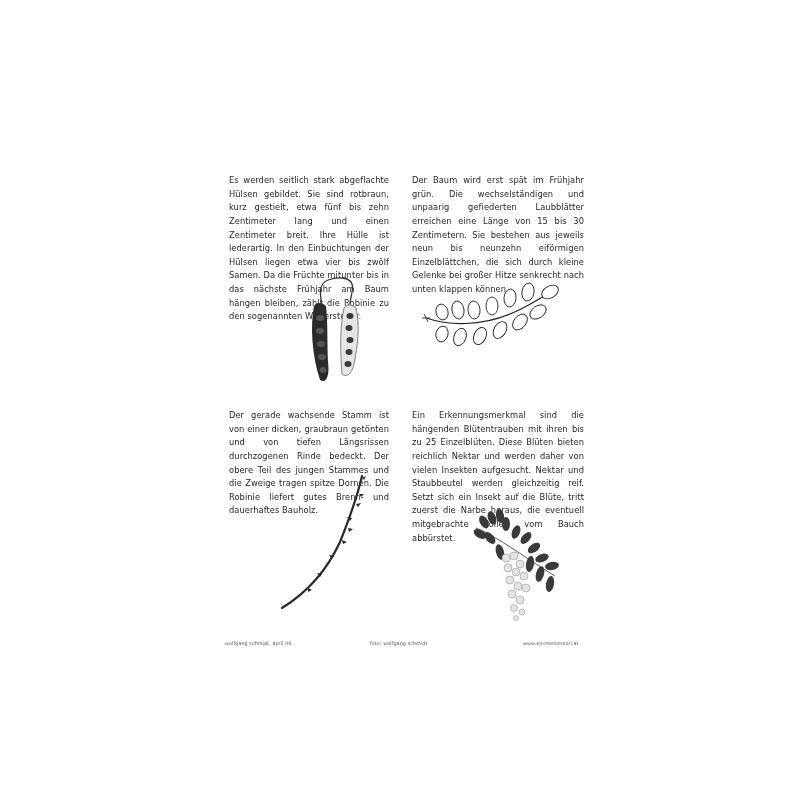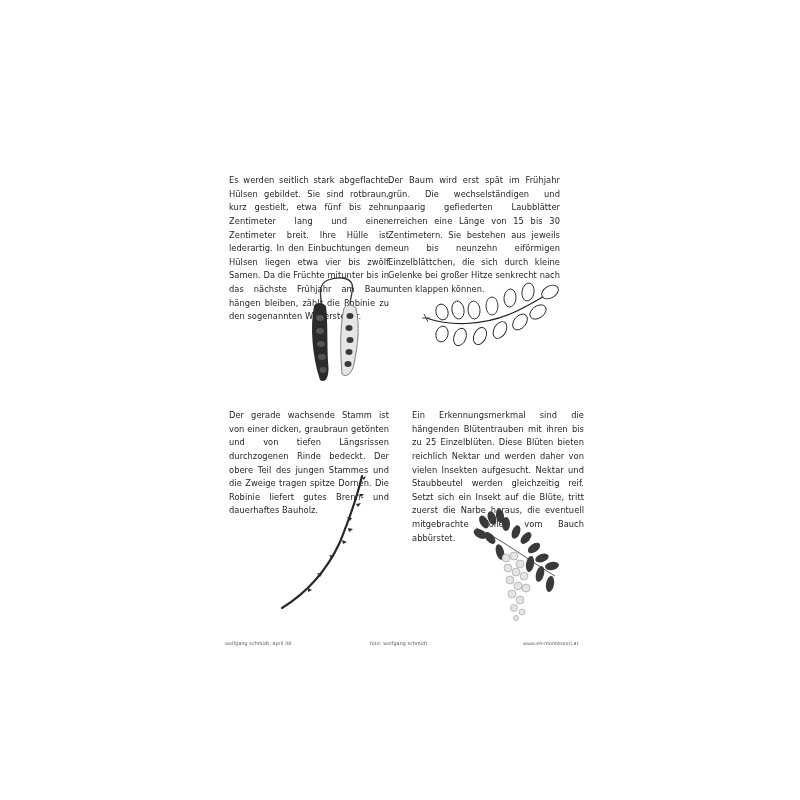--- a/index.html
+++ b/index.html
@@ -5,21 +5,21 @@
     html, body { margin: 0; padding: 0; background: #ffffff; }
     body { width: 800px; height: 800px; position: relative; overflow: hidden;
            font-family: "DejaVu Sans", sans-serif; color: #2a2a2a; }
     .page { position: absolute; left: 0; top: 0; width: 800px; height: 800px; background: #fff; }
     .textblock {
       position: absolute; font-size: 8.3px; line-height: 13.6px; text-align: justify;
       text-align-last: left; letter-spacing: 0.05px; color: #262626;
       font-family: "DejaVu Sans", sans-serif;
     }
     #tb1 { left: 229px; top: 166px; width: 160px; }
-    #tb2 { left: 388px; top: 166px; width: 172px; }
+    #tb2 { left: 412px; top: 166px; width: 172px; }
     #tb3 { left: 229px; top: 401px; width: 160px; }
     #tb4 { left: 412px; top: 401px; width: 172px; }
     .illus { position: absolute; }
     #pods { left: 300px; top: 276px; width: 70px; height: 110px; }
     #leaf { left: 420px; top: 280px; width: 140px; height: 75px; }
     #twig { left: 278px; top: 472px; width: 90px; height: 140px; }
     #flower { left: 470px; top: 508px; width: 95px; height: 115px; }
     .footer { position: absolute; top: 641px; font-size: 4.8px; color: #555; letter-spacing: 0.1px;
               font-family: "DejaVu Sans", sans-serif; }
     #f1 { left: 225px; }

